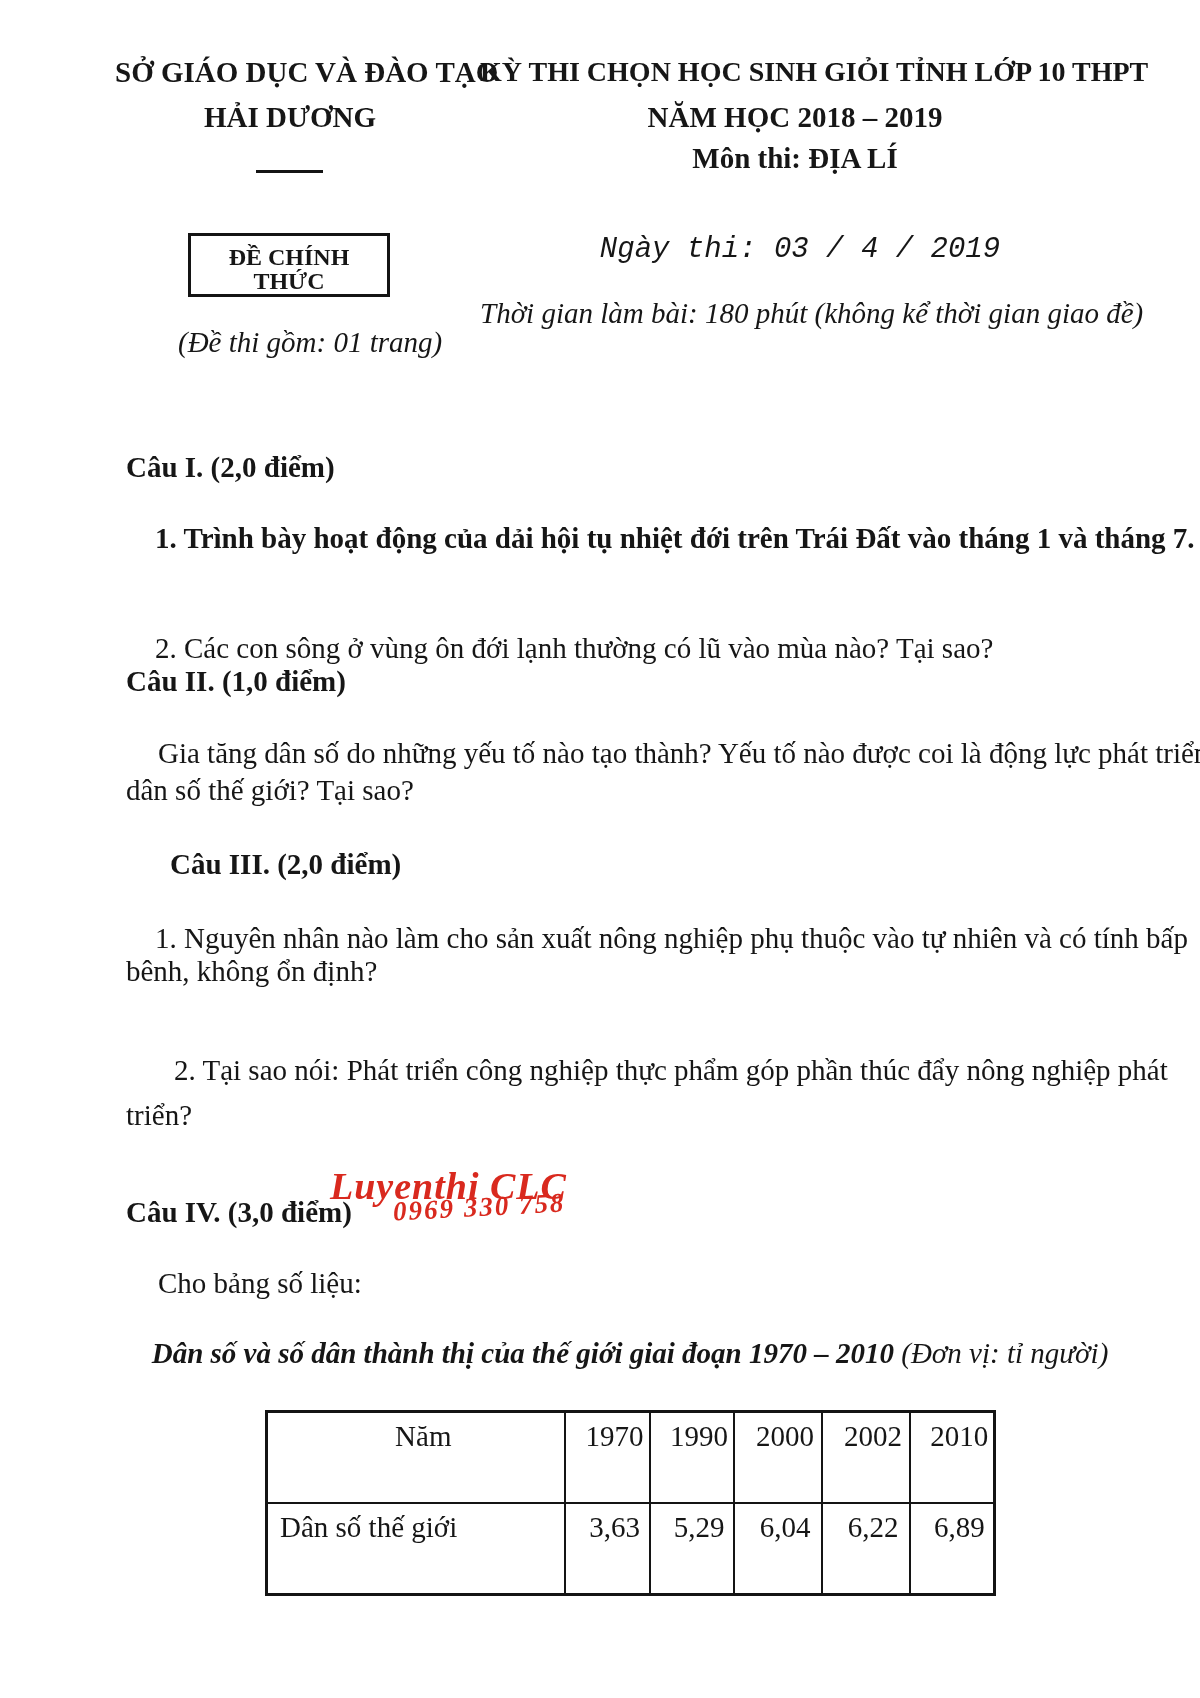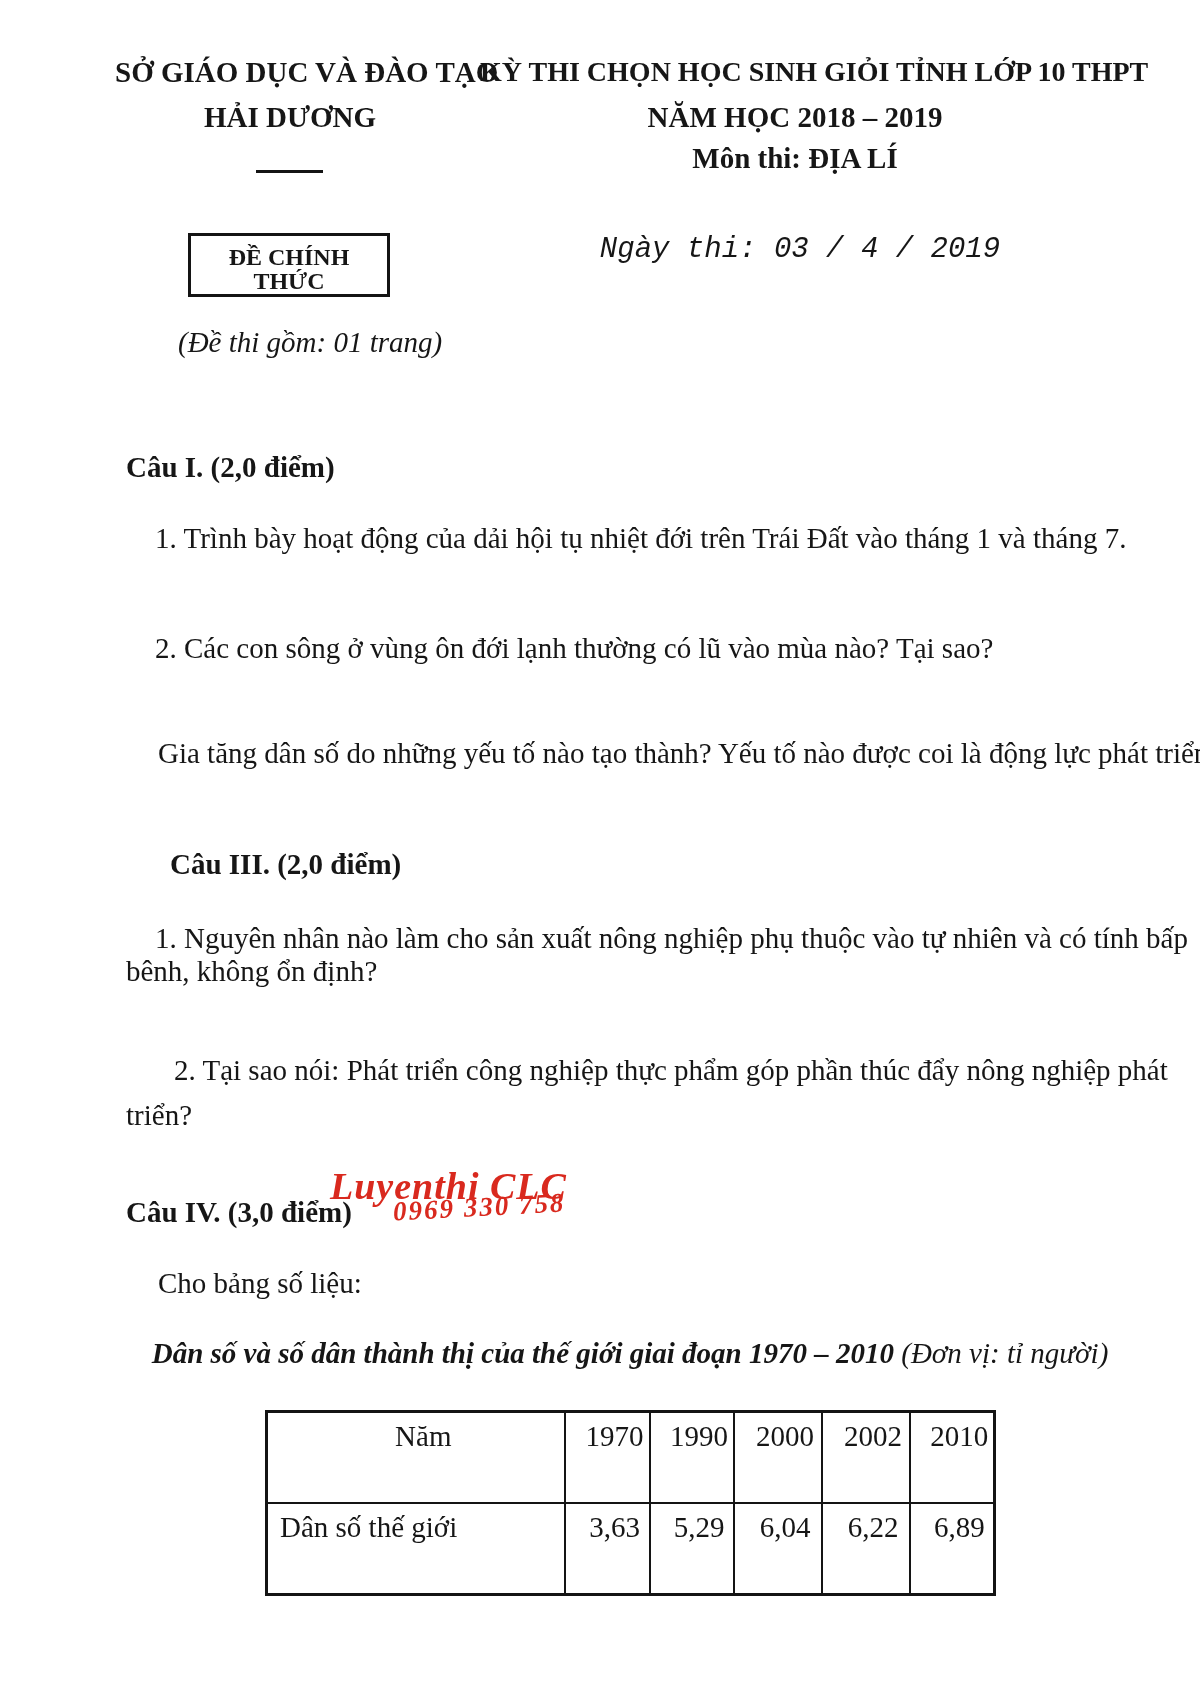--- a/index.html
+++ b/index.html
@@ -61,27 +61,30 @@
 
   <div class="abs bold center hdr-right" style="top:52px;font-size:28px;">KỲ THI CHỌN HỌC SINH GIỎI TỈNH LỚP 10 THPT</div>
   <div class="abs bold center hdr-right" style="top:97px;">NĂM HỌC 2018 – 2019</div>
   <div class="abs bold center hdr-right" style="top:138px;">Môn thi: ĐỊA LÍ</div>
 
   <div class="exam-box">
     <span>ĐỀ CHÍNH THỨC</span>
   </div>
 
   <div class="abs italic center hdr-right" style="top:230px;left:490px;width:620px;font-family:Liberation Mono, monospace;">Ngày thi: 03 / 4 / 2019</div>
+  <div class="abs italic center" style="top:293px;left:480px;width:640px;">Thời gian làm bài: 180 phút (không kể thời gian giao đề)</div>
   <div class="abs italic" style="top:322px;left:178px;">(Đề thi gồm: 01 trang)</div>
 
   <div class="abs bold" style="top:447px;left:126px;">Câu I. (2,0 điểm)</div>
-  <div class="abs" style="top:518px;left:155px;">1. Trình bày hoạt động của dải hội tụ nhiệt đới trên Trái Đất vào tháng 1 và tháng 7.</div>
+  <div class="abs" style="top:518px;left:155px;font-weight:bold;">1. Trình bày hoạt động của dải hội tụ nhiệt đới trên Trái Đất vào tháng 1 và tháng 7.</div>
   <div class="abs" style="top:608px;left:155px;margin-top:20px;">2. Các con sông ở vùng ôn đới lạnh thường có lũ vào mùa nào? Tại sao?</div>
 
+  <div class="abs bold" style="top:661px;left:126px;">Câu II. (1,0 điểm)</div>
   <div class="abs" style="top:733px;left:158px;">Gia tăng dân số do những yếu tố nào tạo thành? Yếu tố nào được coi là động lực phát triển</div>
+  <div class="abs" style="top:770px;left:126px;">dân số thế giới? Tại sao?</div>
 
   <div class="abs bold" style="top:844px;left:126px;margin-left:44px;">Câu III. (2,0 điểm)</div>
   <div class="abs" style="top:918px;left:155px;">1. Nguyên nhân nào làm cho sản xuất nông nghiệp phụ thuộc vào tự nhiên và có tính bấp</div>
   <div class="abs" style="top:951px;left:126px;">bênh, không ổn định?</div>
   <div class="abs" style="top:1025px;left:174px;margin-top:25px;">2. Tại sao nói: Phát triển công nghiệp thực phẩm góp phần thúc đẩy nông nghiệp phát</div>
   <div class="abs" style="top:1095px;left:126px;">triển?</div>
 
   <div class="wm wm-brand">Luyenthi CLC</div>
   <div class="wm wm-phone">0969 330 758</div>
 

